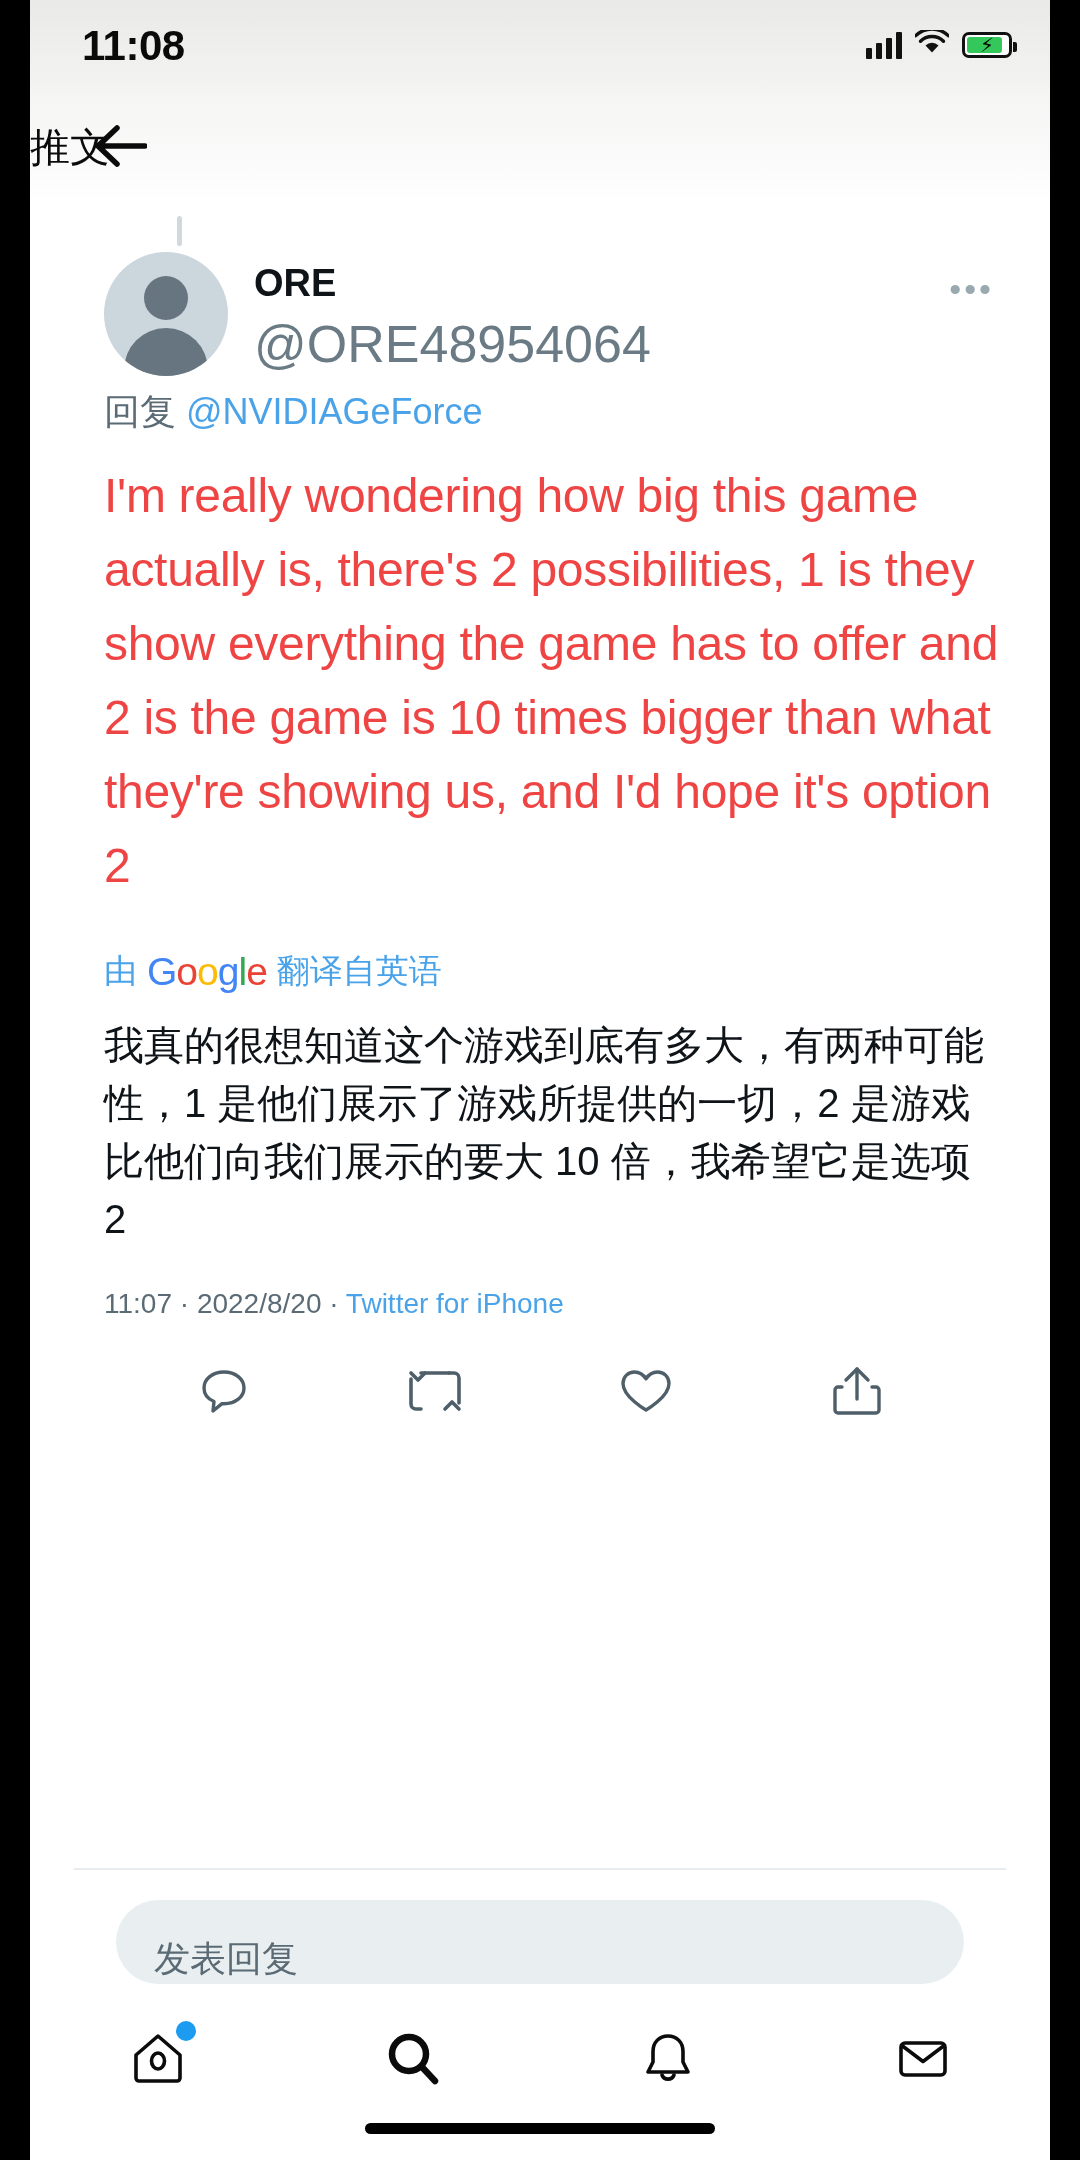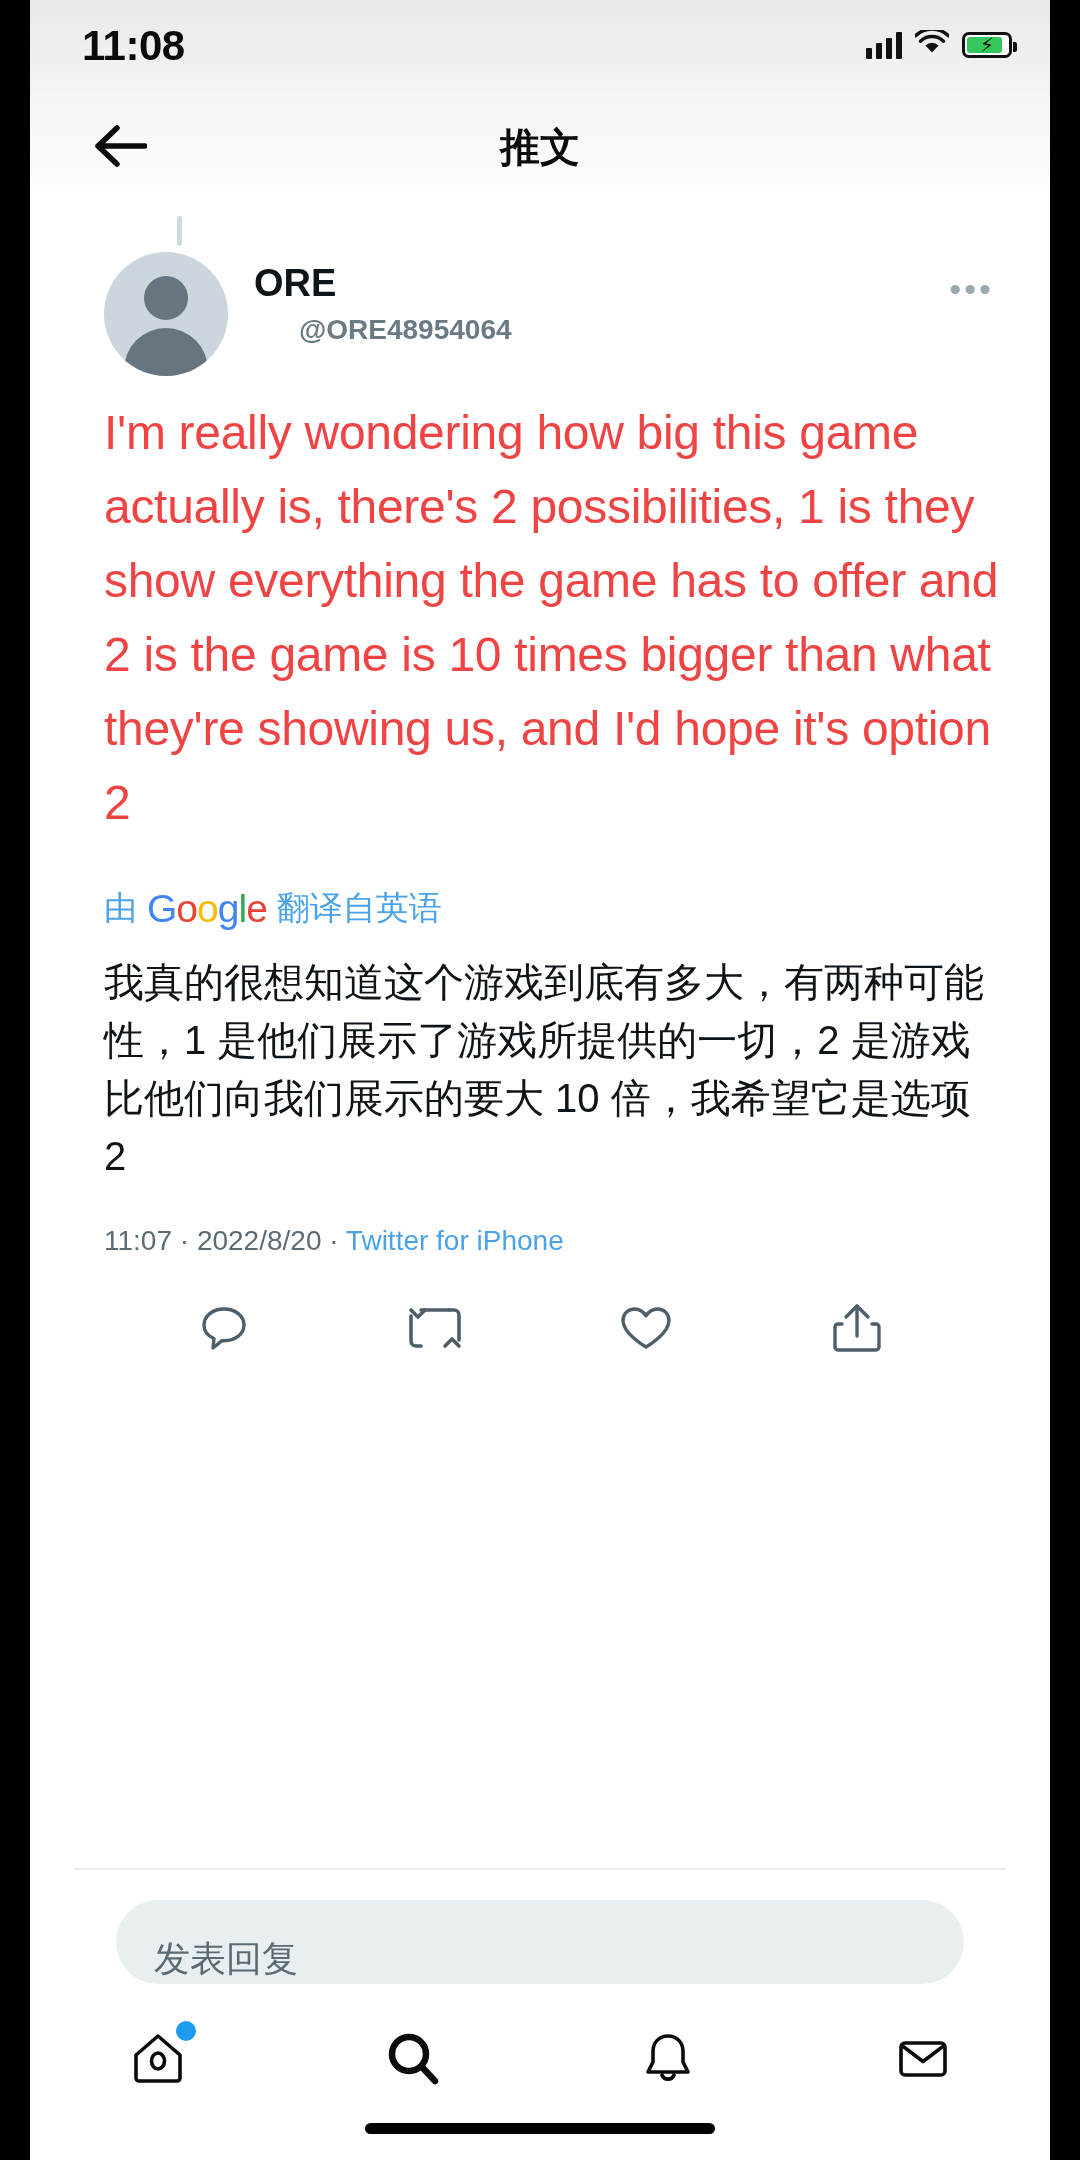--- a/index.html
+++ b/index.html
@@ -69,22 +69,22 @@
     background:linear-gradient(180deg,#f5f5f4 0%,#fbfbfb 70%,#ffffff 100%);
   }
   #back-btn {
     position:absolute; left:58px; top:24px;
     width:64px; height:64px;
     display:flex; align-items:center; justify-content:center;
     cursor:pointer;
   }
   #header-title {
     position:absolute; left:0; right:0; top:28px;
-    text-align:center;
-    font-size:40px; font-weight:700; color:#0b0b0b;
+    text-align:left;
+    font-size:40px; font-weight:400; color:#0b0b0b;
   }
 
   
   #tweet {
     position:absolute; left:0; top:202px;
     width:1020px;
     padding:0 32px;
   }
   #thread-line {
     position:absolute; left:147px; top:14px;
@@ -107,21 +107,21 @@
   #avatar .body {
     position:absolute; left:50%; top:76px; transform:translateX(-50%);
     width:84px; height:64px; border-radius:46px 46px 0 0; background:#66757f;
   }
   #author-name {
     position:absolute; left:192px; top:10px;
     font-size:38px; font-weight:700; color:#0f1419;
   }
   #author-handle {
     position:absolute; left:192px; top:62px;
-    font-size:28px; font-weight:700; color:#6b7b85;margin-left:45px;
+    font-size:52px; font-weight:400; color:#6b7b85;
   }
   #more-btn {
     position:absolute; right:24px; top:18px;
     font-size:34px; color:#9aa8b0; letter-spacing:3px;
     cursor:pointer;
   }
 
   #reply-to {
     margin-top:14px; padding-left:42px;
     font-size:36px; color:#5b6b75;
@@ -258,20 +258,24 @@
       <div id="author-row">
         <div id="avatar">
           <span class="head"></span>
           <span class="body"></span>
         </div>
         <div id="author-name">ORE</div>
         <div id="author-handle">@ORE48954064</div>
         <div id="more-btn">•••</div>
       </div>
 
+      <div id="reply-to">
+        <span>回复</span>
+        <span class="mention">@NVIDIAGeForce</span>
+      </div>
 
       <div id="tweet-text">I'm really wondering how big this game actually is, there's 2 possibilities, 1 is they show everything the game has to offer and 2 is the game is 10 times bigger than what they're showing us, and I'd hope it's option 2</div>
 
       <div id="translate-row">
         <span>由</span>
         <span id="glogo">
           <span>G</span>
           <span>o</span>
           <span>o</span>
           <span>g</span>

